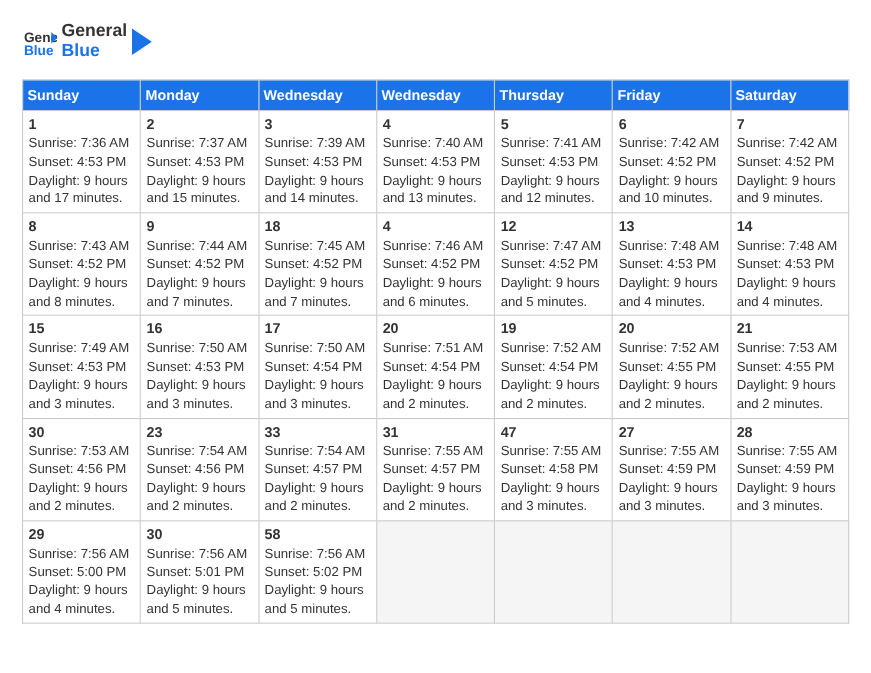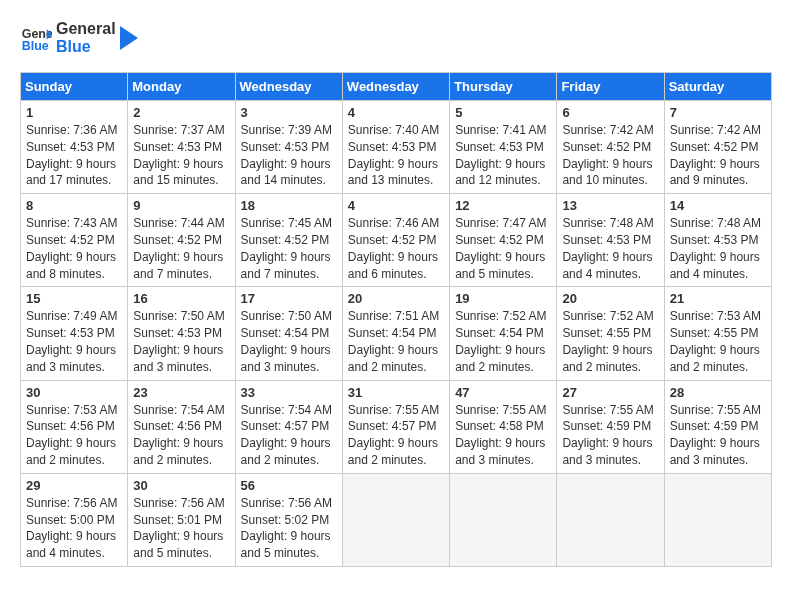--- a/index.html
+++ b/index.html
@@ -355,21 +355,21 @@
         </td>
         <td>
           <span class="day-number">30</span>
         <div class="day-info">
           Sunrise: 7:56 AM<br>
           Sunset: 5:01 PM<br>
           Daylight: 9 hours and 5 minutes.
         </div>
         </td>
         <td>
-          <span class="day-number">56</span>
+          <span class="day-number">58</span>
         <div class="day-info">
           Sunrise: 7:56 AM<br>
           Sunset: 5:02 PM<br>
           Daylight: 9 hours and 5 minutes.
         </div>
         </td>
         <td class="empty"></td>
         <td class="empty"></td>
         <td class="empty"></td>
         <td class="empty"></td>

